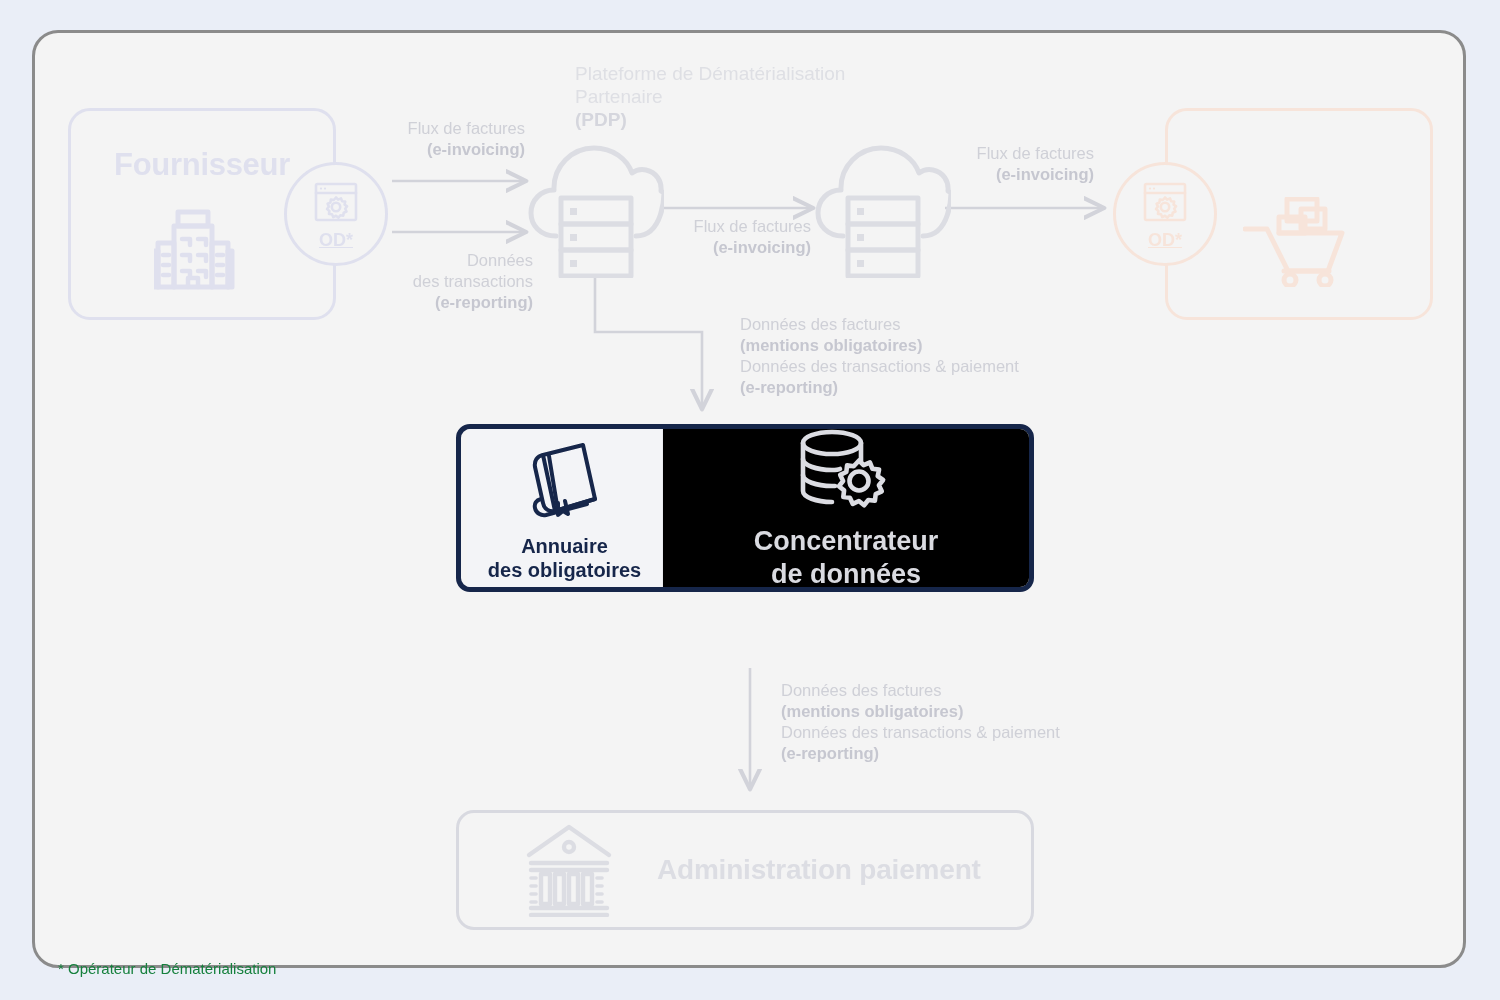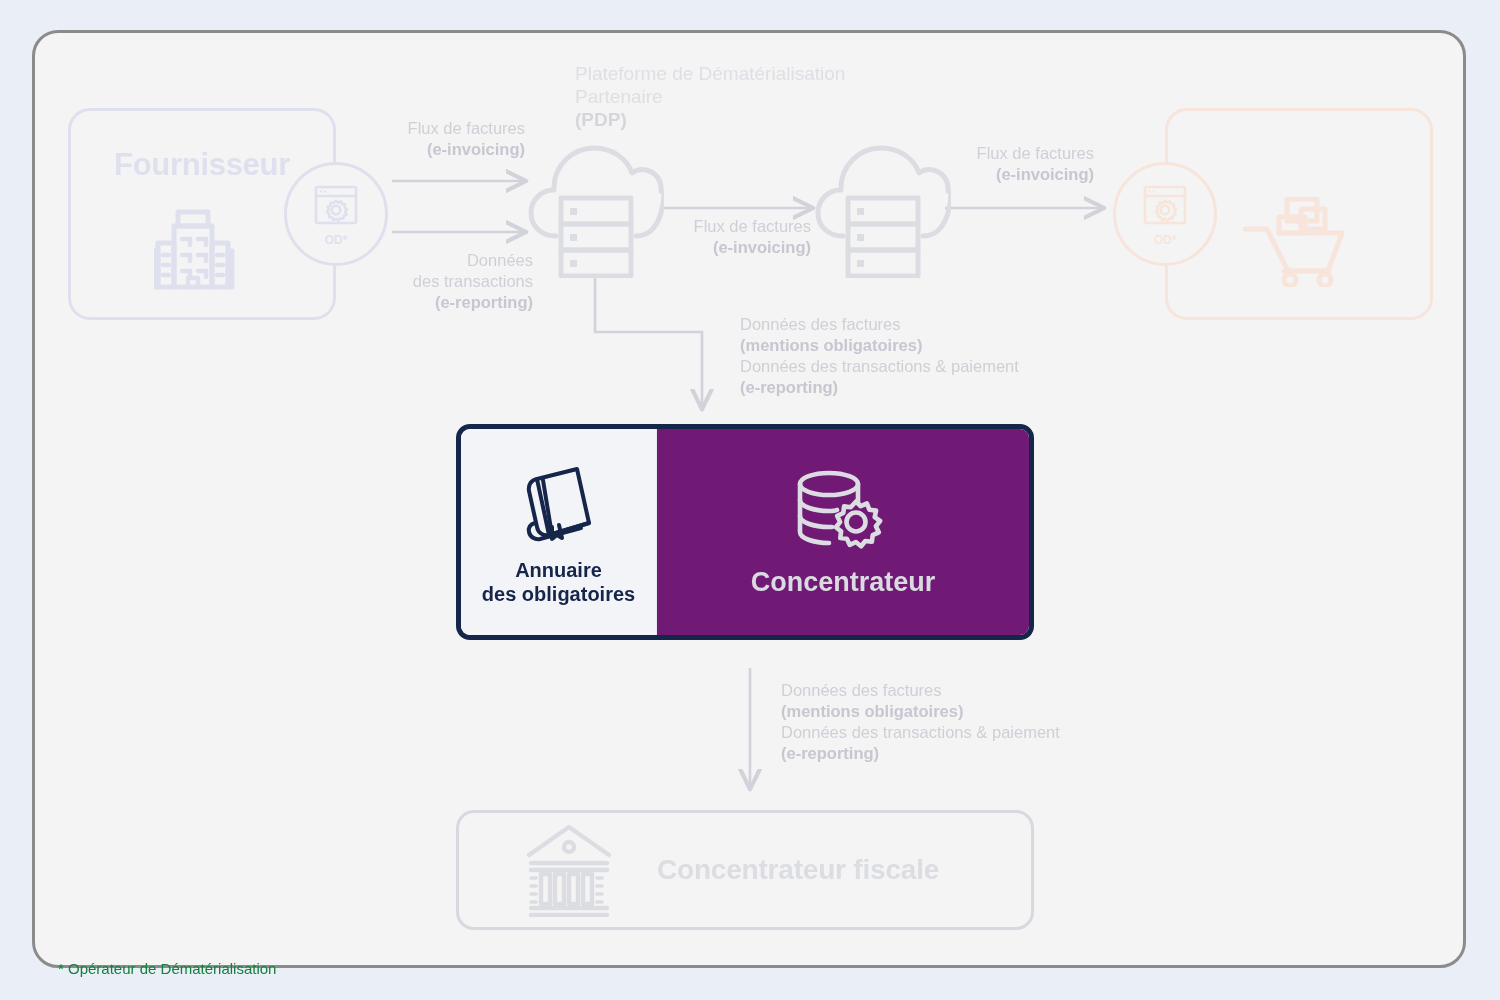--- a/index.html
+++ b/index.html
@@ -50,21 +50,21 @@
   
   .od-circle{
     position:absolute;width:104px;height:104px;border-radius:50%;
     box-sizing:border-box;
     background:#f4f4f4;
   }
   .od-supplier{left:284px;top:162px;border:3px solid #dfe0ee;}
   .od-buyer{left:1113px;top:162px;border:3px solid #f7e4da;}
   .od-inner{position:absolute;left:0;top:0;width:100%;height:100%;
     display:flex;flex-direction:column;align-items:center;justify-content:center;gap:1px;}
-  .od-label{font-size:12px;font-weight:bold;line-height:1;}
+  .od-label{font-size:18px;font-weight:bold;line-height:1;text-decoration:underline;}
   .od-supplier .od-label{color:#dfe0ee;}
   .od-buyer .od-label{color:#f7e4da;}
 
   
   .cloud-node{position:absolute;}
 
   
   .pdp-title{
     position:absolute;left:575px;top:62px;width:330px;
     font-size:19px;line-height:23px;color:#dedfe4;
@@ -76,38 +76,39 @@
     position:absolute;font-size:16.5px;line-height:21px;color:#cfd0d7;
   }
   .flow-label .bold{font-weight:bold;color:#c6c7d0;}
   .flow-label.center{text-align:right;}
 
   
   #wires{position:absolute;left:0;top:0;width:1500px;height:1000px;pointer-events:none;}
 
   
   .central-box{
-    position:absolute;left:456px;top:424px;width:578px;height:216px;
+    position:absolute;left:456px;top:424px;width:578px;height:168px;
     border:5px solid #16264a;
     border-radius:14px;
     box-sizing:border-box;
     display:flex;
     overflow:hidden;
     background:#f4f4f4;
+    padding-left:6px;
   }
   .panel{
     display:flex;flex-direction:column;align-items:center;justify-content:center;
     box-sizing:border-box;
   }
   .panel-left{
     width:196px;background:#f3f4f7;border-right:1px solid #e9eaee;
     padding-top:6px;
   }
   .panel-right{
-    flex:1;background:#701a75;padding-top:6px;
+    flex:1;background:#000000;padding-top:6px;
   }
   .panel-icon{height:80px;display:flex;align-items:center;justify-content:center;}
   .panel-label{
     margin-top:14px;text-align:center;font-weight:bold;line-height:1.2;
   }
   .panel-left .panel-label{color:#16264a;font-size:20px;}
   .panel-right .panel-label{color:#dadbe1;font-size:27px;line-height:1.22;}
 
   
   .admin-box{
@@ -332,20 +333,21 @@
           <path d="M5 15 V63 C5 69 18 74 34 74"></path>
           <path d="M63 15 V34"></path>
           <path d="M5 31 C5 37 18 42 34 42 C37 42 40 42 42 41"></path>
           <path d="M5 47 C5 53 18 58 34 58 C35 58 36 58 37 58"></path>
           <circle cx="61" cy="53" r="9.5"></circle>
           <path d="M61 32.5 l4.6 4.6 6.3-2.6 2.6 6.3 6.6 .8 -1.4 6.6 5.4 3.8 -4.2 5.2 2.9 6.1 -6.1 2.9 -.8 6.6 -6.6 -.8 -4.2 5.2 -5.2 -4.2 -6.1 2.9 -2.9 -6.1 -6.6 -.8 .8 -6.6 -5.2 -4.2 4.2 -5.2 -2.9 -6.1 6.1 -2.9 .8 -6.6 6.6 .8z"></path>
         </svg>
       </div>
       <div class="panel-label">
         <div>Concentrateur</div>
+        <div>de données</div>
       </div>
     </div>
   </div>
 
   <div class="admin-box">
     <div class="admin-icon">
       <svg width="88" height="94" viewBox="0 0 88 94" fill="none" stroke="#dcdde3" stroke-width="4.4" stroke-linejoin="round" stroke-linecap="round">
         <path d="M4 32 L44 4 L84 32"></path>
         <circle cx="44" cy="24" r="5"></circle>
         <line x1="6" y1="40" x2="82" y2="40"></line>
@@ -361,18 +363,18 @@
           <line x1="6" y1="63" x2="11" y2="63"></line>
           <line x1="6" y1="71" x2="11" y2="71"></line>
           <line x1="6" y1="79" x2="11" y2="79"></line>
           <line x1="72" y1="55" x2="77" y2="55"></line>
           <line x1="72" y1="63" x2="77" y2="63"></line>
           <line x1="72" y1="71" x2="77" y2="71"></line>
           <line x1="72" y1="79" x2="77" y2="79"></line>
         </g>
       </svg>
     </div>
-    <div class="admin-label">Concentrateur fiscale</div>
+    <div class="admin-label">Administration paiement</div>
   </div>
 
   <div class="footnote">* Opérateur de Dématérialisation</div>
 
 </div>
 
 </body></html>

